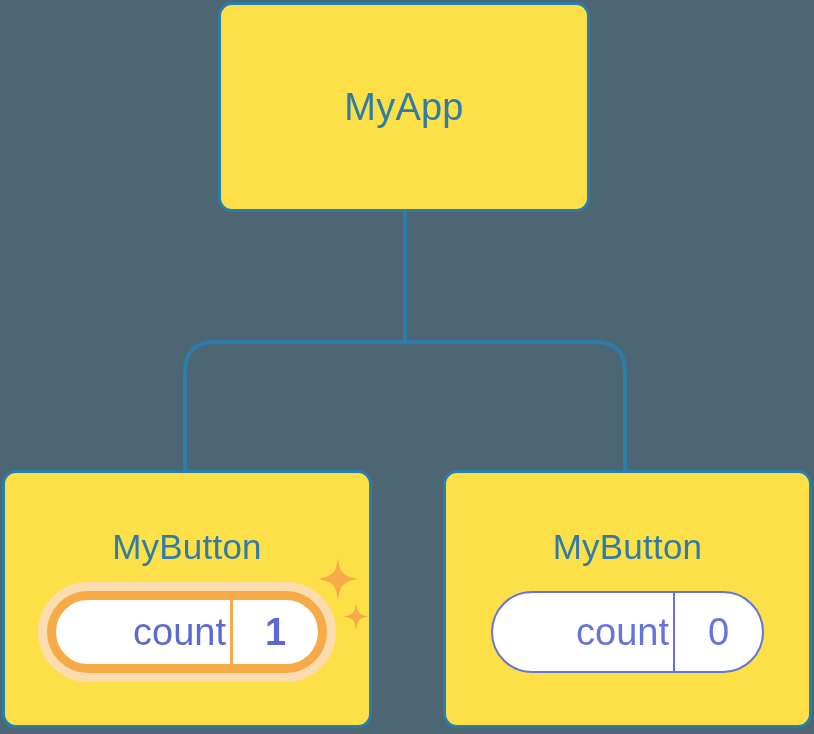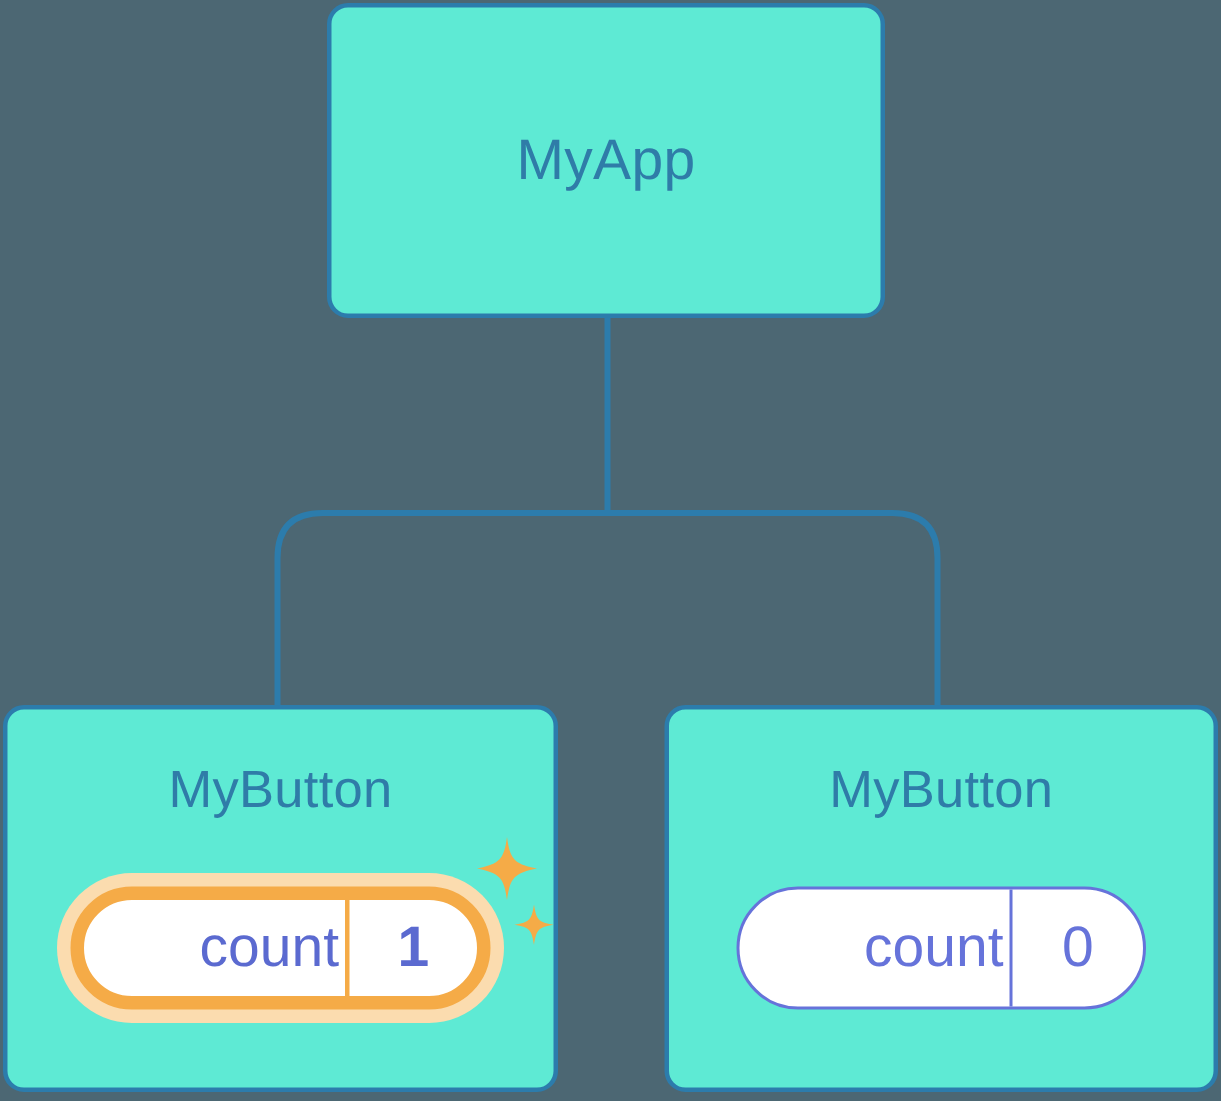--- a/index.html
+++ b/index.html
@@ -25,21 +25,21 @@
     left: 0;
     top: 0;
     width: 814px;
     height: 734px;
     pointer-events: none;
   }
 
   
   .node-card {
     position: absolute;
-    background: #5eead4;
+    background: #fde047;
     border: 3px solid #2c7cac;
     border-radius: 14px;
     box-sizing: border-box;
   }
   .node-root {
     left: 218px;
     top: 2px;
     width: 372px;
     height: 210px;
     display: flex;
@@ -62,21 +62,21 @@
   .node-title {
     color: #2f7ca8;
     font-size: 38px;
     font-weight: 400;
     letter-spacing: 0.2px;
     line-height: 1;
     white-space: nowrap;
   }
   .child-title {
     position: absolute;
-    top: 36px;
+    top: 56px;
     left: 0;
     right: 0;
     text-align: center;
     font-size: 35px;
   }
 
   
   .pill-wrap {
     position: absolute;
     top: 118px;

